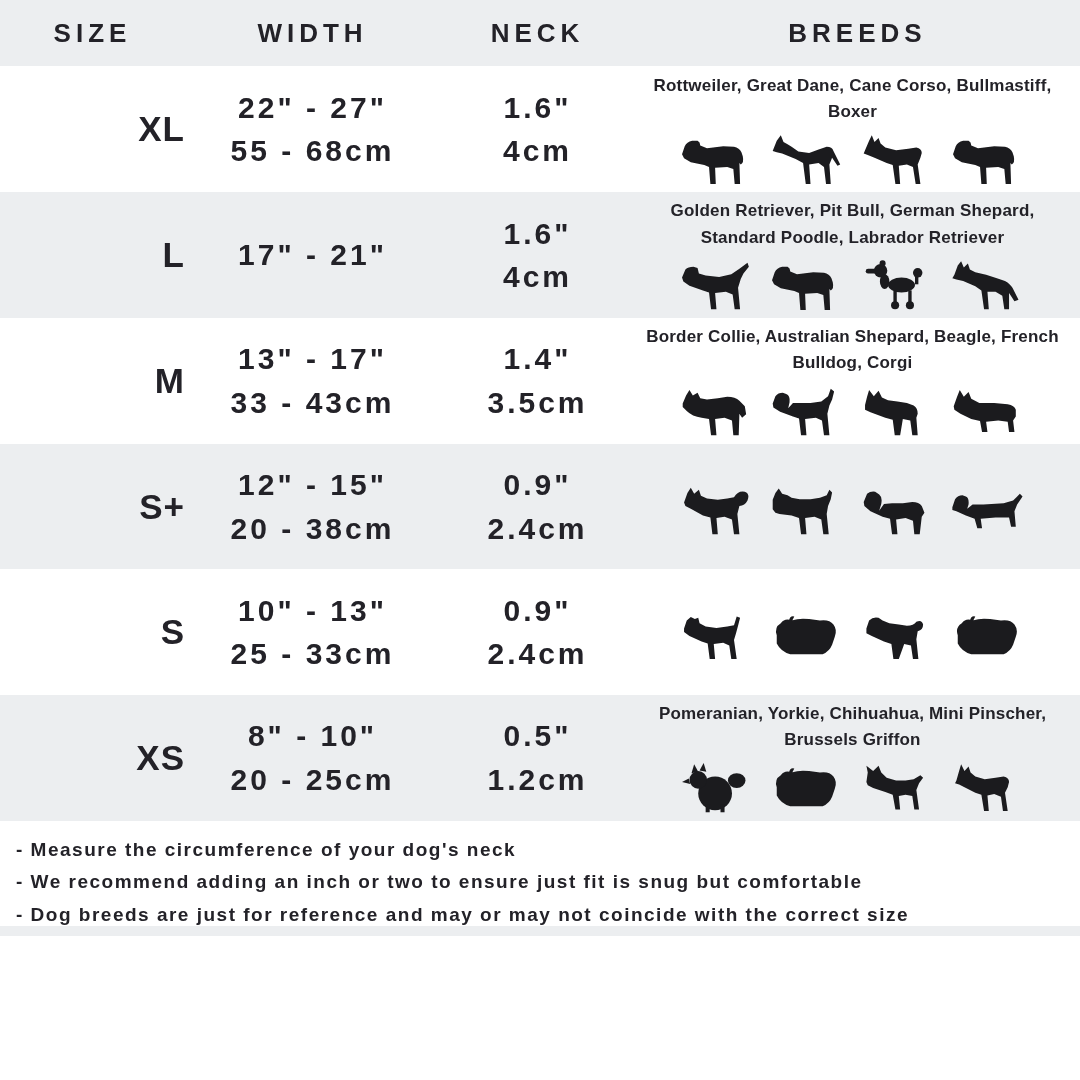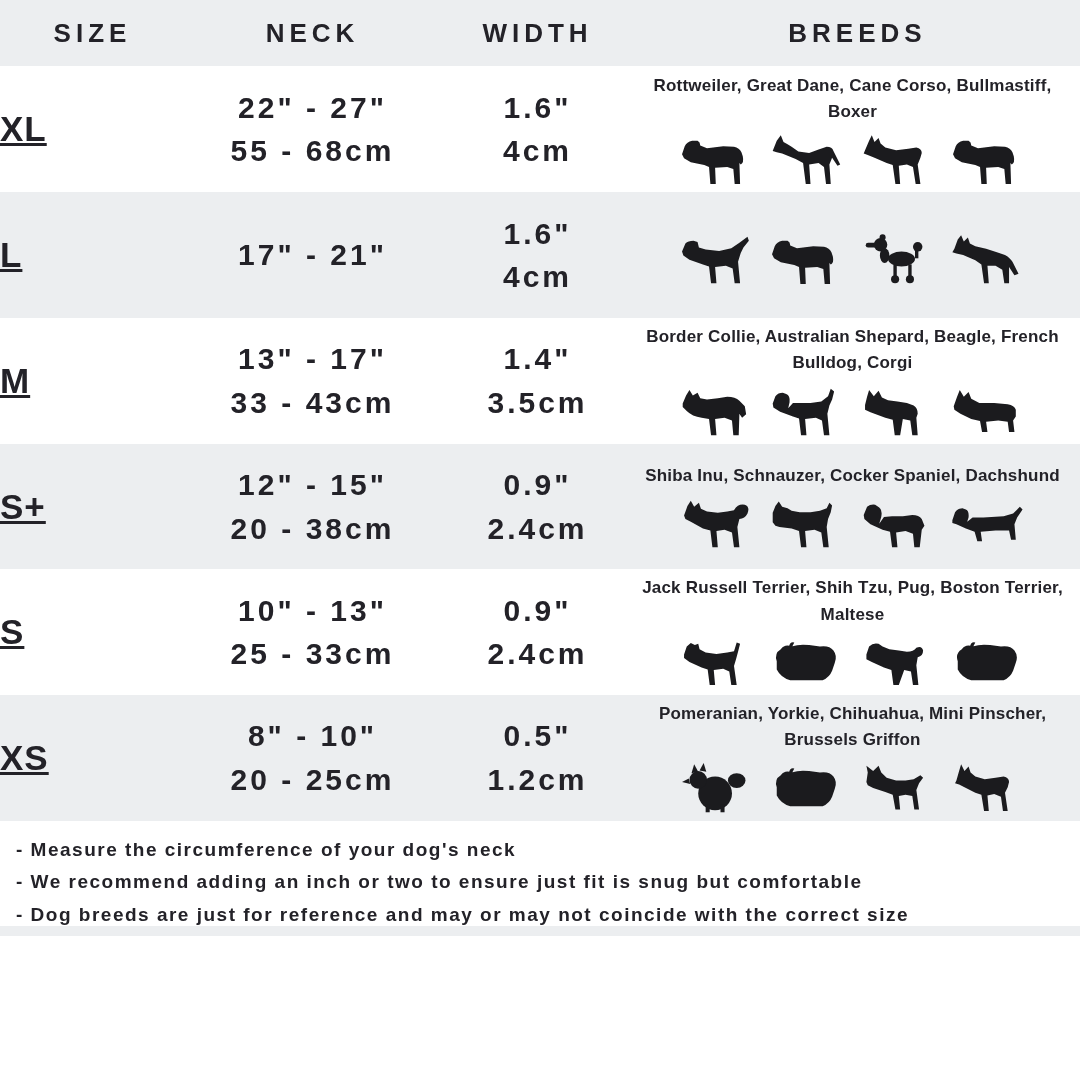--- a/index.html
+++ b/index.html
@@ -21,23 +21,22 @@
     height: 78px;
     background: #eceef0;
     font-size: 26px;
     letter-spacing: 5px;
     text-align: center;
   }
   .row { height: 147.5px; }
   .row.stripe { background: #eceef0; }
   .size-cell {
     font-size: 35px;
-    text-align: left;
+    text-align: right;
     letter-spacing: 1px;
-    text-decoration: underline;
   }
   .measure {
     font-size: 30px;
     letter-spacing: 3px;
     text-align: center;
     line-height: 1.45;
   }
   .breeds-cell {
     display: flex;
     flex-direction: column;
@@ -71,22 +70,22 @@
   }
   .bottom-strip { height: 12px; background: #eceef0; margin-top: auto; }
 </style>
 </head>
 <body>
 
 <div class="chart">
 
   <div class="grid-row hdr">
     <div>SIZE</div>
+    <div>WIDTH</div>
     <div>NECK</div>
-    <div>WIDTH</div>
     <div>BREEDS</div>
   </div>
 
   <div class="grid-row row">
     <div class="size-cell">XL</div>
     <div class="measure">
       <div>22" - 27"</div>
       <div>55 - 68cm</div>
     </div>
     <div class="measure">
@@ -115,20 +114,21 @@
   <div class="grid-row row stripe">
     <div class="size-cell">L</div>
     <div class="measure">
       <div>17" - 21"</div>
     </div>
     <div class="measure">
       <div>1.6"</div>
       <div>4cm</div>
     </div>
     <div class="breeds-cell">
+      <div class="breeds-text">Golden Retriever, Pit Bull, German Shepard, Standard Poodle, Labrador Retriever</div>
       <div class="dogs">
           <svg viewBox="0 0 110 80" preserveAspectRatio="xMidYMax meet">
             <path d="M3 26 L8 14 Q12 10 20 10 L26 12 L28 20 L38 23 L58 25 L76 21 L88 13 L100 4 L102 10 L94 20 L90 28 L86 41 L89 73 L81 73 L78 51 L68 47 L52 49 L54 73 L46 73 L43 48 L34 45 L14 38 L5 32 Z"></path>
           </svg>
           <svg viewBox="0 0 110 80" preserveAspectRatio="xMidYMax meet">
             <path d="M3 30 L7 18 Q10 12 18 10 L26 10 Q30 12 30 17 L40 21 L64 18 L80 19 Q88 21 91 27 L93 33 Q95 43 90 45 L88 43 L89 74 L81 74 L79 52 L70 49 L52 50 L53 74 L45 74 L43 49 L36 46 L16 42 L6 36 Z"></path>
           </svg>
           <svg viewBox="0 0 110 80" preserveAspectRatio="xMidYMax meet">
             <circle cx="29" cy="16" r="10"></circle>
             <circle cx="32" cy="5" r="4.5"></circle>
@@ -182,21 +182,20 @@
     <div class="size-cell">S+</div>
     <div class="measure">
       <div>12" - 15"</div>
       <div>20 - 38cm</div>
     </div>
     <div class="measure">
       <div>0.9"</div>
       <div>2.4cm</div>
     </div>
     <div class="breeds-cell">
-      <div class="breeds-text">Shiba Inu, Schnauzer, Cocker Spaniel, Dachshund</div>
       <div class="dogs">
           <svg viewBox="0 0 110 80" preserveAspectRatio="xMidYMax meet">
             <path d="M6 26 L11 12 L16 4 L21 13 L28 7 L31 16 L40 20 L56 22 L70 20 L80 18 Q86 8 96 10 Q104 13 100 23 Q96 31 88 31 L85 43 L88 73 L80 73 L77 51 L66 47 L54 49 L56 73 L48 73 L45 48 L34 45 L16 35 L8 31 Z"></path>
           </svg>
           <svg viewBox="0 0 110 80" preserveAspectRatio="xMidYMax meet">
             <path d="M4 36 L4 22 L8 12 L13 5 L18 13 L26 15 L32 19 L44 21 L60 21 L74 19 L84 15 L88 7 L92 11 L90 21 L86 31 L84 43 L87 73 L79 73 L76 51 L66 47 L52 49 L54 73 L46 73 L43 49 L32 45 L14 43 L8 41 Z"></path>
           </svg>
           <svg viewBox="0 0 110 80" preserveAspectRatio="xMidYMax meet">
             <path d="M4 25 L9 13 Q14 9 21 10 L27 14 Q32 18 30 28 L27 38 L34 28 L46 27 L62 27 L76 25 Q86 25 90 31 L94 41 L90 47 L87 73 L79 73 L77 53 L66 49 L52 51 L54 73 L46 73 L43 50 L32 47 L14 39 L5 31 Z"></path>
           </svg>
@@ -211,21 +210,20 @@
     <div class="size-cell">S</div>
     <div class="measure">
       <div>10" - 13"</div>
       <div>25 - 33cm</div>
     </div>
     <div class="measure">
       <div>0.9"</div>
       <div>2.4cm</div>
     </div>
     <div class="breeds-cell">
-      <div class="breeds-text">Jack Russell Terrier, Shih Tzu, Pug, Boston Terrier, Maltese</div>
       <div class="dogs">
           <svg viewBox="0 0 110 80" preserveAspectRatio="xMidYMax meet">
             <path d="M6 26 L10 14 L16 9 L22 12 L27 10 L29 18 L38 23 L54 25 L70 23 L80 21 L84 8 L89 10 L86 22 L83 33 L80 43 L84 71 L76 71 L73 51 L64 47 L50 49 L52 71 L44 71 L41 48 L32 45 L14 37 L6 31 Z"></path>
           </svg>
           <svg viewBox="0 0 110 80" preserveAspectRatio="xMidYMax meet">
             <path d="M10 36 Q6 24 16 18 Q22 10 32 14 Q44 10 58 12 L74 14 Q88 12 94 20 Q100 28 96 38 L92 50 Q88 60 78 64 L30 64 Q16 60 10 48 Z M28 14 Q30 6 36 8 Q34 12 32 16 Z"></path>
           </svg>
           <svg viewBox="0 0 110 80" preserveAspectRatio="xMidYMax meet">
             <path d="M8 26 L12 14 Q18 8 26 10 L32 14 L42 18 L56 20 L68 22 Q78 22 82 16 Q90 12 92 20 Q92 28 84 30 L82 42 L85 71 L77 71 L74 51 L64 49 L56 71 L48 71 L45 49 L34 45 L16 37 L8 33 Z"></path>
           </svg>

